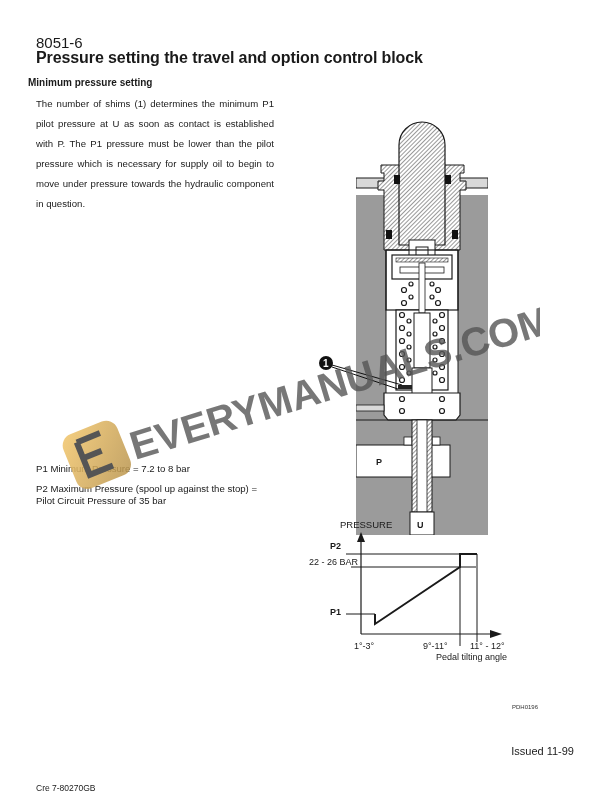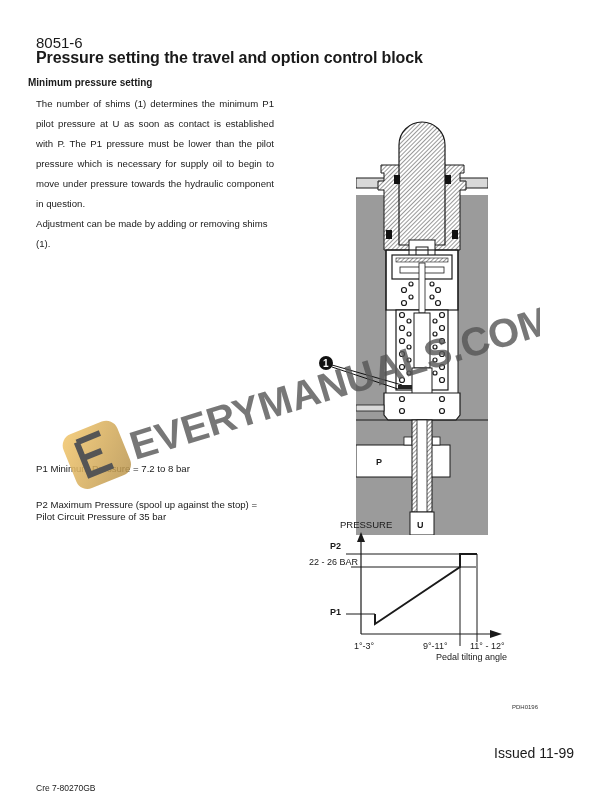--- a/index.html
+++ b/index.html
@@ -6,39 +6,38 @@
     body { width: 612px; height: 792px; position: relative; overflow: hidden;
            font-family: "Liberation Sans", sans-serif; color: #1a1a1a; }
     .abs { position: absolute; }
     .section-code { left: 36px; top: 34px; font-size: 15px; }
     .page-title { left: 36px; top: 49px; font-size: 16px; font-weight: bold; letter-spacing: -0.1px; }
     .subheading { left: 28px; top: 77px; font-size: 10px; font-weight: bold; }
     .body-para { left: 36px; top: 94px; width: 238px; font-size: 9.6px; line-height: 20px; text-align: justify; }
     .body-para p { margin: 0; }
     .spec { left: 36px; width: 240px; font-size: 9.6px; line-height: 12.3px; }
     .spec1 { top: 463px; }
-    .spec2 { top: 483px; margin-top: 16px; }
+    .spec2 { top: 483px; }
     .footer-left { left: 36px; top: 745px; font-size: 8.5px; margin-top: 38px; }
-    .footer-right { right: 38px; top: 745px; font-size: 14px; }
+    .footer-right { right: 38px; top: 745px; font-size: 11px; }
     .fig-id { left: 512px; top: 704px; font-size: 6px; color: #333; }
     .valve { left: 356px; top: 115px; }
     .chart { left: 300px; top: 514px; }
     .watermark { left: 60px; top: 300px; }
     svg text { font-family: "Liberation Sans", sans-serif; }
   </style>
 </head>
 <body>
 
 <div class="abs section-code">8051-6</div>
 <div class="abs page-title">Pressure setting the travel and option control block</div>
 <div class="abs subheading">Minimum pressure setting</div>
 
 <div class="abs body-para">
   <p>The number of shims (1) determines the minimum P1 pilot pressure at U as soon as contact is established with P. The P1 pressure must be lower than the pilot pressure which is necessary for supply oil to begin to move under pressure towards the hydraulic component in question.</p>
-  <p style="text-align:left">Adjustment can be made by adding or removing shims (1).</p>
 </div>
 
 <div class="abs spec spec1">P1 Minimum Pressure = 7.2 to 8 bar</div>
 <div class="abs spec spec2">P2 Maximum Pressure (spool up against the stop) = Pilot Circuit Pressure of 35 bar</div>
 
 <div class="abs valve">
   <svg width="132" height="420" viewBox="0 0 132 420" xmlns="http://www.w3.org/2000/svg">
     <defs>
       <pattern id="hatch" width="3" height="3" patternUnits="userSpaceOnUse" patternTransform="rotate(45)">
         <rect width="3" height="3" fill="#ffffff"></rect>

